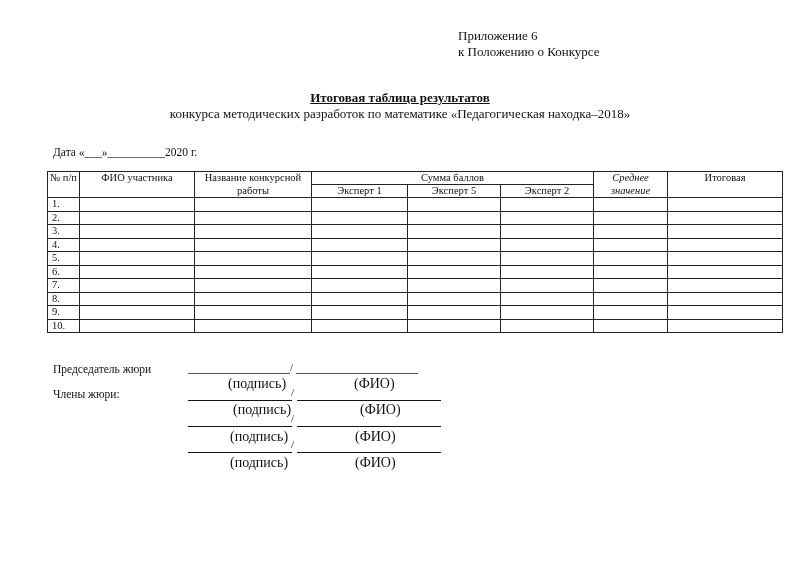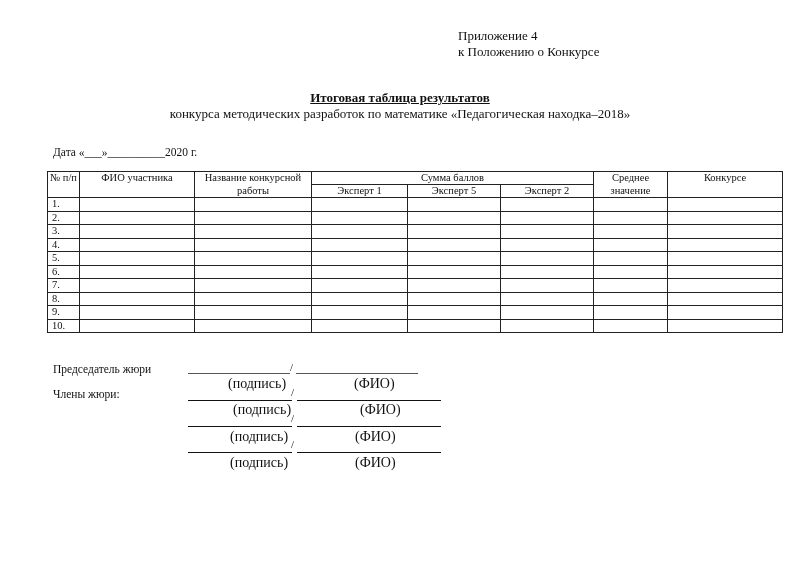--- a/index.html
+++ b/index.html
@@ -17,21 +17,21 @@
   table.res td { height:12.5px; }
   table.res td.num { text-align:left; padding-left:4px; }
   .sig-label { left:53px; font-size:11.5px; }
   .line { position:absolute; border-bottom:1px solid #111; }
   .slash { font-size:11px; }
   .small { font-size:14px; }
 </style>
 </head>
 <body>
 
-<div class="abs appx" style="top:28px;">Приложение 4</div>
+<div class="abs appx" style="top:28px;">Приложение 6</div>
 <div class="abs appx" style="top:44px;">к Положению о Конкурсе</div>
 
 <div class="abs title t1">Итоговая таблица результатов</div>
 <div class="abs title t2">конкурса методических разработок по математике «Педагогическая находка–2018»</div>
 
 <div class="abs date">Дата «___»__________2020 г.</div>
 
 <table class="res">
   <colgroup>
     <col style="width:32px">
@@ -42,22 +42,22 @@
       <col style="width:93px">
     <col style="width:74px">
       <col style="width:115px">
   </colgroup>
   <thead>
     <tr style="height:13px">
       <th rowspan="2" style="line-height:12.5px;text-align:right;">№ п/п</th>
       <th rowspan="2">ФИО участника</th>
       <th rowspan="2" style="line-height:12.5px;">Название конкурсной работы</th>
       <th colspan="3">Сумма баллов</th>
-      <th rowspan="2" style="line-height:12.5px;">Среднее значение</th>
-      <th rowspan="2">Конкурсе</th>
+      <th rowspan="2" style="line-height:12.5px;font-style:italic;">Среднее значение</th>
+      <th rowspan="2">Итоговая</th>
     </tr>
     <tr style="height:13px">
       <th>Эксперт 1</th>
       <th>Эксперт 5</th>
       <th>Эксперт 2</th>
     </tr>
   </thead>
   <tbody>
     <tr>
         <td class="num">1.</td>

